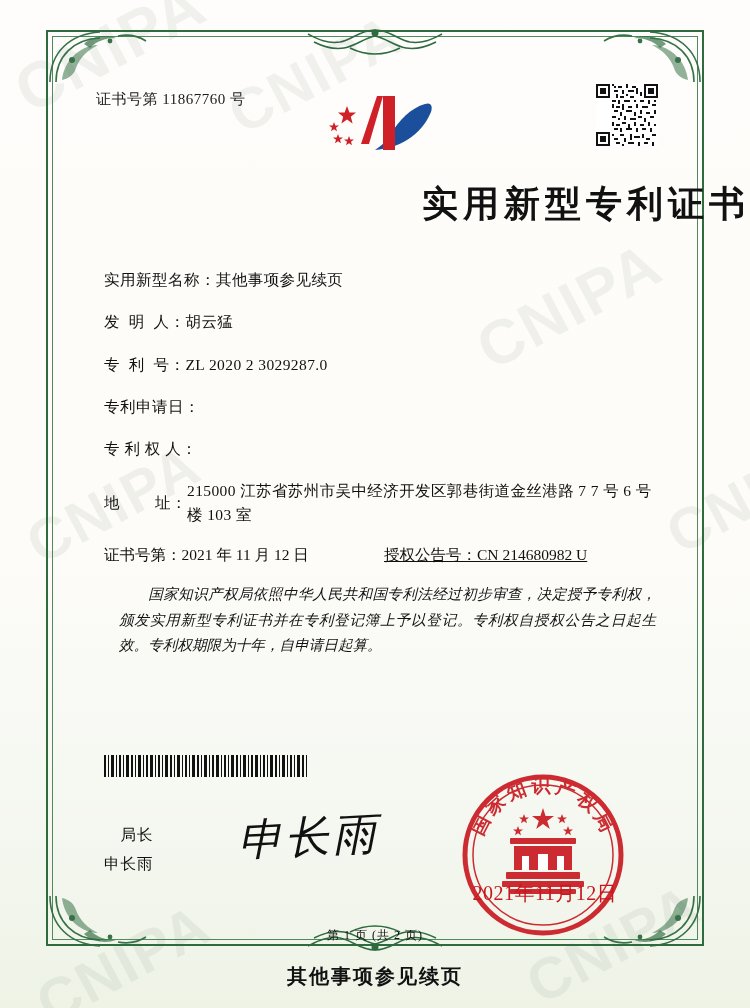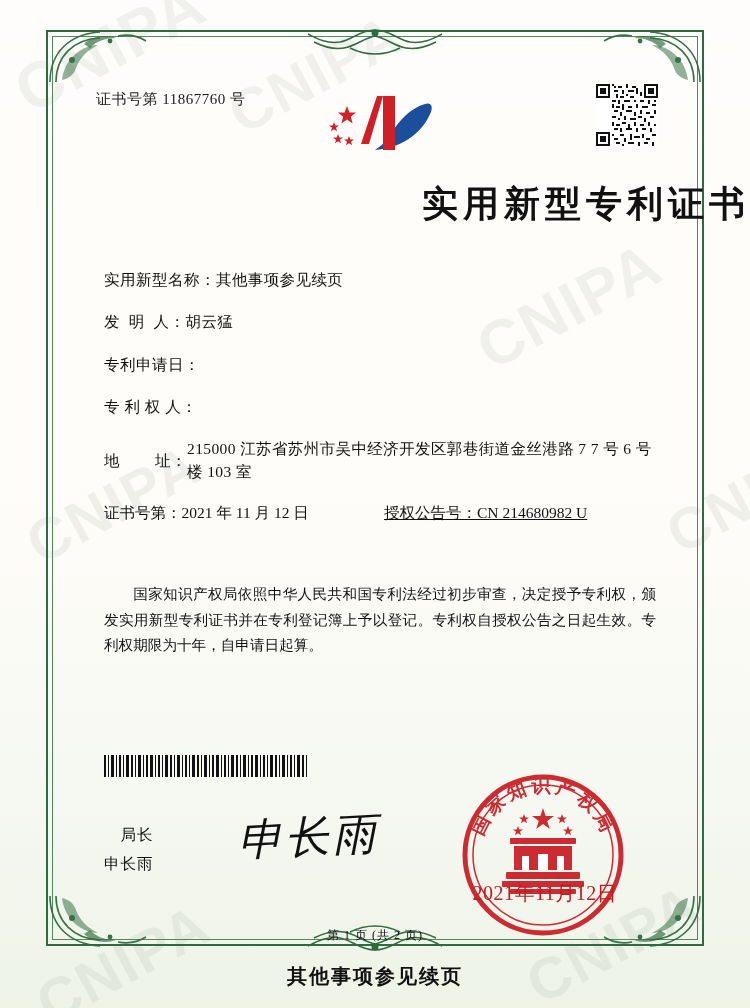--- a/index.html
+++ b/index.html
@@ -152,22 +152,23 @@
     position: absolute;
     left: 104px;
     right: 94px;
     top: 582px;
     font-size: 14.6px;
     line-height: 1.75;
     color: #111;
     text-align: justify;
   }
   #paragraphs p {
-    margin: 0 0 4px 0;
+    margin: 0 0 4px 15px;
     text-indent: 2em;
+    font-style: italic;
   }
 
   
   #barcode {
     position: absolute;
     left: 104px;
     top: 755px;
     width: 205px;
     height: 22px;
   }
@@ -436,20 +437,24 @@
   <div id="fields">
     <div class="row">
       <span class="lbl">实用新型名称：</span>
       <span class="val">其他事项参见续页</span>
     </div>
     <div class="row">
       <span class="lbl">发  明  人：</span>
       <span class="val">胡云猛</span>
     </div>
     <div class="row">
+      <span class="lbl">专  利  号：</span>
+      <span class="val">ZL 2020 2 3029287.0</span>
+    </div>
+    <div class="row">
       <span class="lbl">专利申请日：</span>
     </div>
     <div class="row">
       <span class="lbl">专 利 权 人：</span>
     </div>
     <div class="row">
       <span class="lbl">地        址：</span>
       <span class="val">215000 江苏省苏州市吴中经济开发区郭巷街道金丝港路 7 7 号 6 号楼 103 室</span>
     </div>
     <div class="row-pub">

